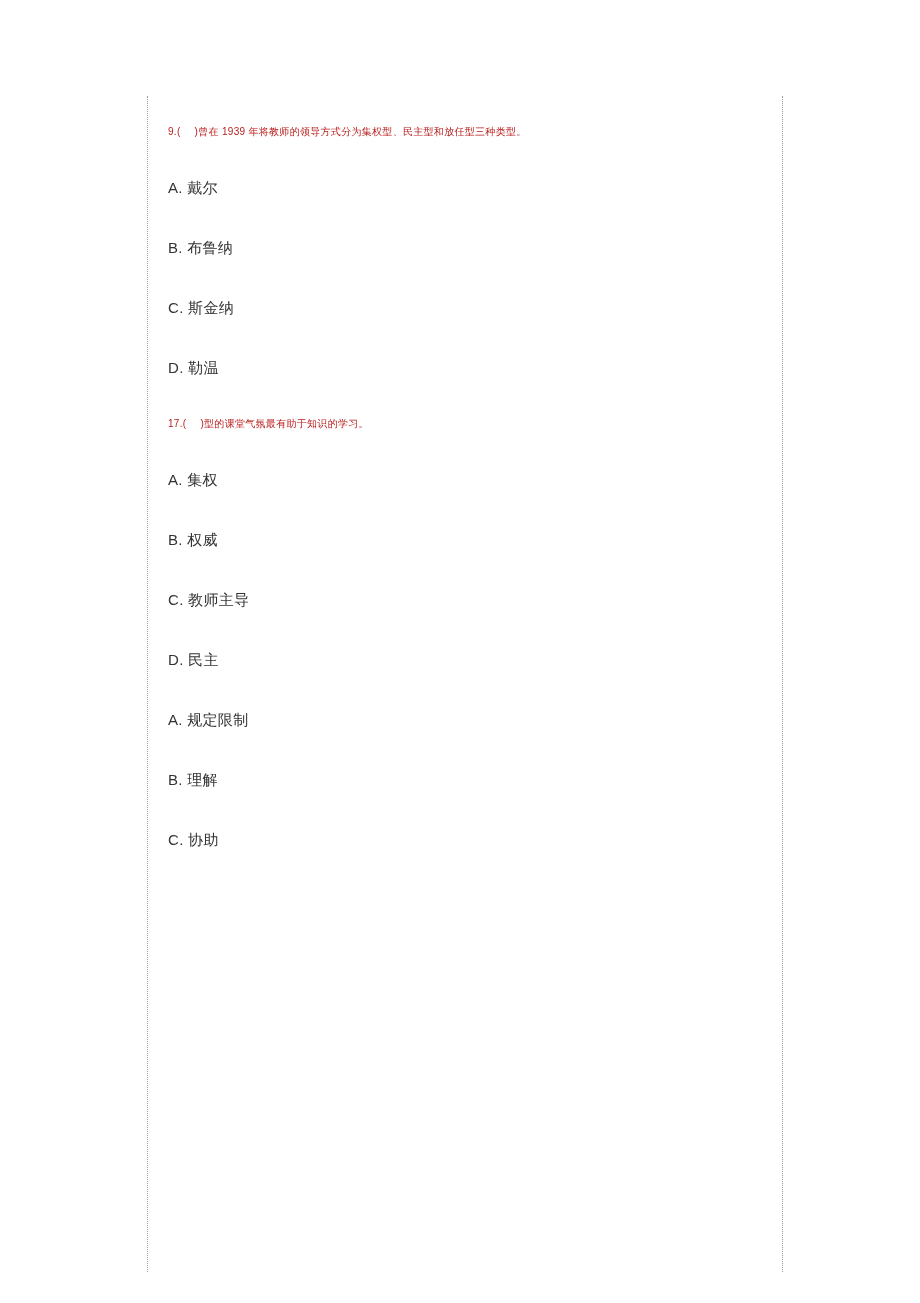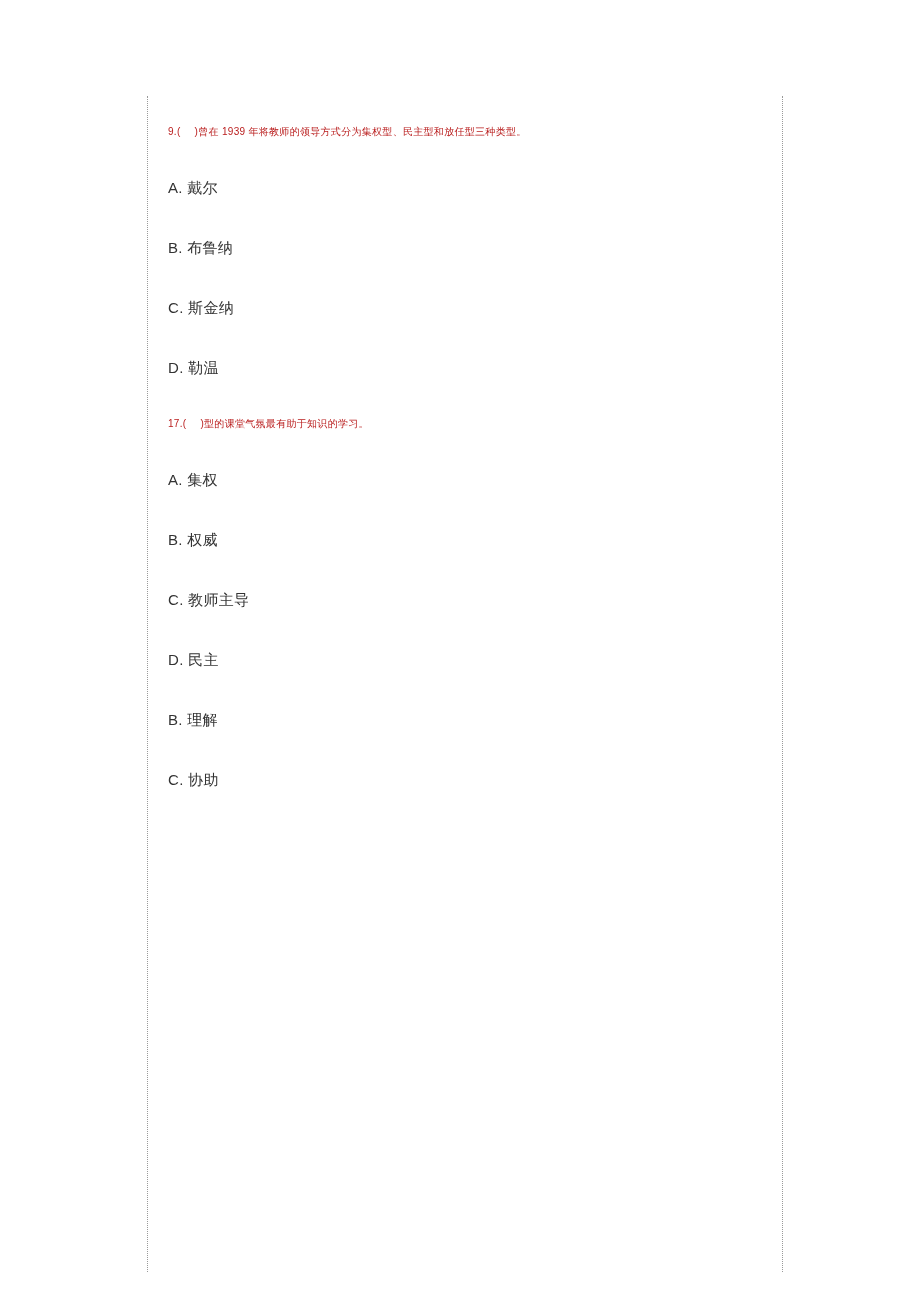--- a/index.html
+++ b/index.html
@@ -87,20 +87,23 @@
     <span class="option-label">B.</span> <span class="option-text">权威</span>
   </div>
   <div class="option">
     <span class="option-label">C.</span> <span class="option-text">教师主导</span>
   </div>
   <div class="option">
     <span class="option-label">D.</span> <span class="option-text">民主</span>
   </div>
 
   <div class="option">
+    <span class="option-label">A.</span> <span class="option-text">规定限制</span>
+  </div>
+  <div class="option">
     <span class="option-label">B.</span> <span class="option-text">理解</span>
   </div>
   <div class="option">
     <span class="option-label">C.</span> <span class="option-text">协助</span>
   </div>
 
 
 </div>
 
 </body></html>

